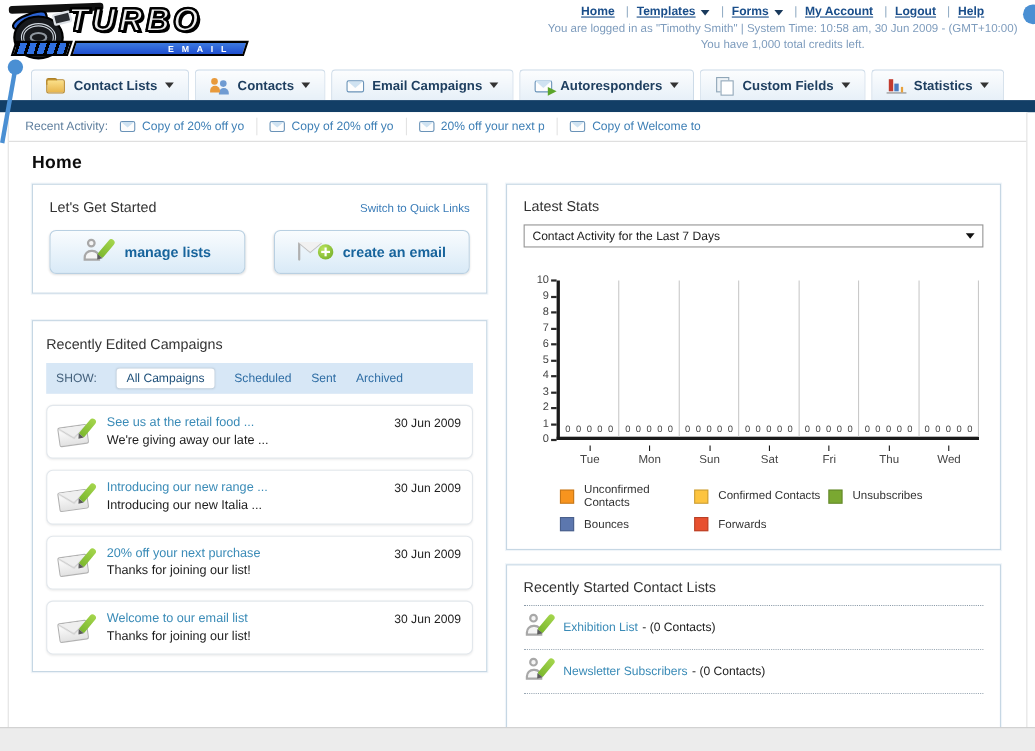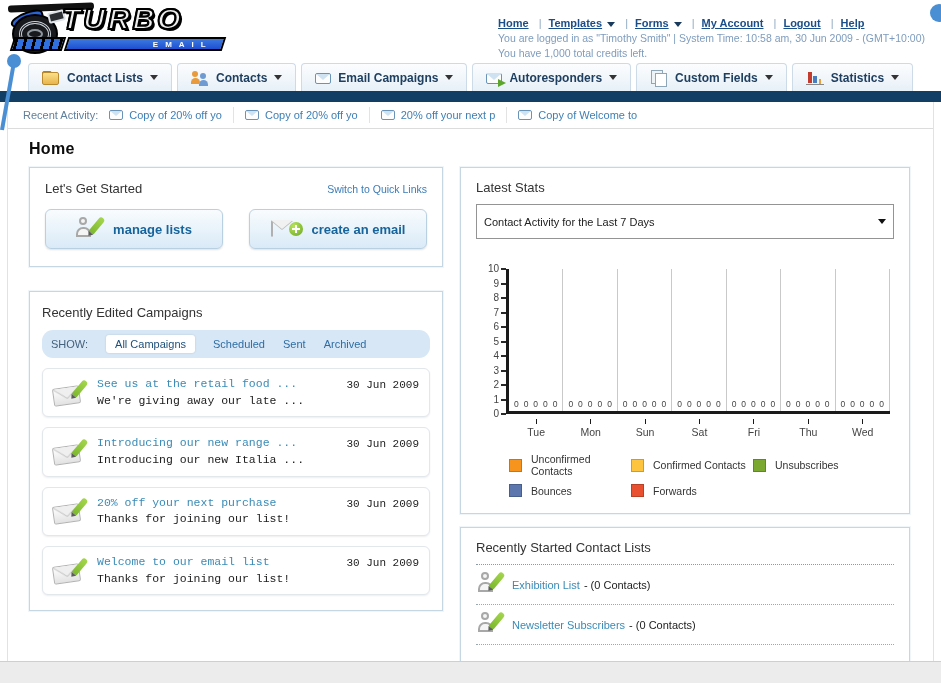--- a/index.html
+++ b/index.html
@@ -14,21 +14,21 @@
   .logo-flame { position:absolute; left:2px; top:8px; width:34px; height:14px; background:#2a63d4; border:2px solid #000; border-radius:60% 40% 50% 50%; transform:rotate(-18deg); }
   .logo-swirl { position:absolute; left:4px; top:10px; width:46px; height:40px; background:#17191d; border:2px solid #000; border-radius:50%; }
   .swirl-inner { position:absolute; inset:5px; border:3px double #cdd4dc; border-radius:50%; }
   .swirl-inner2 { position:absolute; inset:13px; border:2px solid #8f979f; border-radius:50%; }
   .swirl-pipe { position:absolute; top:-5px; right:-9px; width:17px; height:11px; background:#2b2e33; border:2px solid #dfe3e8; border-radius:2px; transform:rotate(-14deg); }
   .logo-text { position:absolute; left:54px; top:-2px; font-weight:bold; font-style:italic; font-size:30px; letter-spacing:3px; color:#efefef; -webkit-text-stroke:2px #000; text-shadow:2px 2px 0 #000,-1px -1px 0 #000,1px -1px 0 #000,-1px 1px 0 #000; }
   .logo-email-bar { position:absolute; left:58px; top:33px; width:158px; height:14px; background:linear-gradient(#3d7ae0,#1f4fd0); border:2px solid #000; transform:skewX(-18deg); display:flex; align-items:center; justify-content:flex-end; padding-right:9px; }
   .logo-email-bar span { color:#fff; font-size:8px; font-weight:bold; letter-spacing:7px; transform:skewX(18deg); }
   .logo-stripes { position:absolute; left:4px; top:33px; width:52px; height:14px; transform:skewX(-18deg); border:2px solid #000; background:repeating-linear-gradient(90deg,#000 0 3px,#2f6fe0 3px 9px); }
 
-  .header-right { position:absolute; top:17px; right:16px; text-align:left; }
+  .header-right { position:absolute; top:5px; right:16px; text-align:center; }
   .top-links { font-size:11px; font-weight:bold; white-space:nowrap; }
   .top-link { color:#1a4e8a; cursor:pointer; }
   .top-link .lbl { text-decoration:underline; }
   .top-link + .top-link::before { content:"|"; color:#8fa9c2; margin:0 7px; font-weight:normal; }
   .top-link .caret { display:none; }
   .top-link[data-dropdown="true"] .caret { display:inline-block; width:0; height:0; border-left:4px solid transparent; border-right:4px solid transparent; border-top:5px solid #1a3a5c; margin-left:5px; vertical-align:middle; }
   .login-line { color:#7e9cbd; font-size:10.5px; margin-top:3px; }
 
   .annot-dot-right { position:absolute; top:4px; right:-7px; width:18px; height:18px; border-radius:50%; background:#4a8fd3; }
   .annot-pin { position:absolute; left:0; top:52px; z-index:20; }
@@ -103,35 +103,35 @@
   .gs-ico-mail { position:relative; width:22px; height:15px; background:linear-gradient(#fff,#e9e9e9); border:1px solid #b0b0b0; border-radius:2px; }
   .gs-ico-mail::before { content:""; position:absolute; left:-1px; top:-1px; width:0; height:0; border-left:11px solid transparent; border-right:11px solid transparent; border-top:9px solid #f1f1f1; filter:drop-shadow(0 1px 0 #bbb); }
   .gs-mail-wrap { position:relative; width:30px; height:17px; }
   .gs-mail-wrap .plus-badge { position:absolute; right:-2px; top:1px; }
 
   .go-badge { position:relative; width:17px; height:17px; border-radius:50%; background:linear-gradient(#fdc84f,#ef9516); flex:0 0 auto; box-shadow:0 1px 1px rgba(0,0,0,0.2); }
   .go-badge::after { content:""; position:absolute; left:6px; top:4.5px; width:0; height:0; border-left:7px solid #fff; border-top:4px solid transparent; border-bottom:4px solid transparent; }
 
   
   .campaigns { padding:13px 12px 15px; }
-  .show-bar { margin-top:10px; background:#d7e7f6; padding:5px 9px; display:flex; align-items:center; gap:18px; font-size:11px;border-radius:11px; }
+  .show-bar { margin-top:10px; background:#d7e7f6; padding:5px 9px; display:flex; align-items:center; gap:18px; font-size:11px; }
   .show-label { color:#44617c; }
   .filter { color:#2e6da4; cursor:pointer; }
   .filter[data-state="selected"] { background:#fff; border-radius:3px; padding:3px 9px; color:#1d4f79; box-shadow:0 0 2px rgba(0,0,0,0.15); }
-  .camp-item { display:flex; align-items:center; gap:10px; border:1px solid #e2e7ec; border-radius:6px; box-shadow:0 1px 2px rgba(0,0,0,0.07); padding:7px 10px; margin-top:10px; cursor:pointer; background:#fff;font-family:Liberation Mono, monospace; }
+  .camp-item { display:flex; align-items:center; gap:10px; border:1px solid #e2e7ec; border-radius:6px; box-shadow:0 1px 2px rgba(0,0,0,0.07); padding:7px 10px; margin-top:10px; cursor:pointer; background:#fff; }
   .camp-text { flex:1; line-height:1.45; }
   .camp-title { color:#3a8bb7; font-size:11.5px; cursor:pointer; display:block; }
   .camp-sub { color:#1c1c1c; font-size:11.5px; }
   .camp-date { color:#222; font-size:11px; align-self:flex-start; margin-top:3px; }
   .view-all-row { display:flex; justify-content:flex-end; margin:16px 22px 2px 0; }
   .pill-btn { display:flex; align-items:center; gap:9px; border:1px solid #d5dbe1; border-radius:6px; background:linear-gradient(#ffffff,#f2f4f6); box-shadow:0 1px 2px rgba(0,0,0,0.12); padding:5px 13px; color:#2e6da4; font-size:12px; cursor:pointer; }
 
   
   .stats { padding:12px 15px 14px; }
-  .stats-select { margin-top:9px; height:35px; border:1px solid #949494; display:flex; align-items:center; justify-content:space-between; padding:0 7px; font-size:11px; color:#222; cursor:pointer; background:#fff; }
+  .stats-select { margin-top:9px; height:21px; border:1px solid #949494; display:flex; align-items:center; justify-content:space-between; padding:0 7px; font-size:11px; color:#222; cursor:pointer; background:#fff; }
   .sel-caret { width:0; height:0; border-left:4px solid transparent; border-right:4px solid transparent; border-top:5px solid #111; }
   .chart-area { margin-top:30px; padding-right:4px; }
   .chart-flex { display:flex; }
   .y-axis { width:30px; height:155px; margin-top:-5px; display:flex; flex-direction:column; justify-content:space-between; align-items:flex-end; flex:0 0 auto; }
   .ytick { display:flex; align-items:center; gap:2px; height:10px; font-size:10px; color:#444; line-height:10px; }
   .ydash { width:5px; height:2px; background:#2a2a2a; }
   .plot { flex:1; height:145px; border-left:3px solid #1a1a1a; border-bottom:3px solid #1a1a1a; display:flex; }
   .chart-col { flex:1; border-right:1px solid #c9c9c9; position:relative; }
   .zeros { position:absolute; bottom:2px; left:0; right:0; display:flex; justify-content:space-evenly; font-size:8.5px; color:#444; }
   .x-labels { display:flex; margin-left:33px; }

